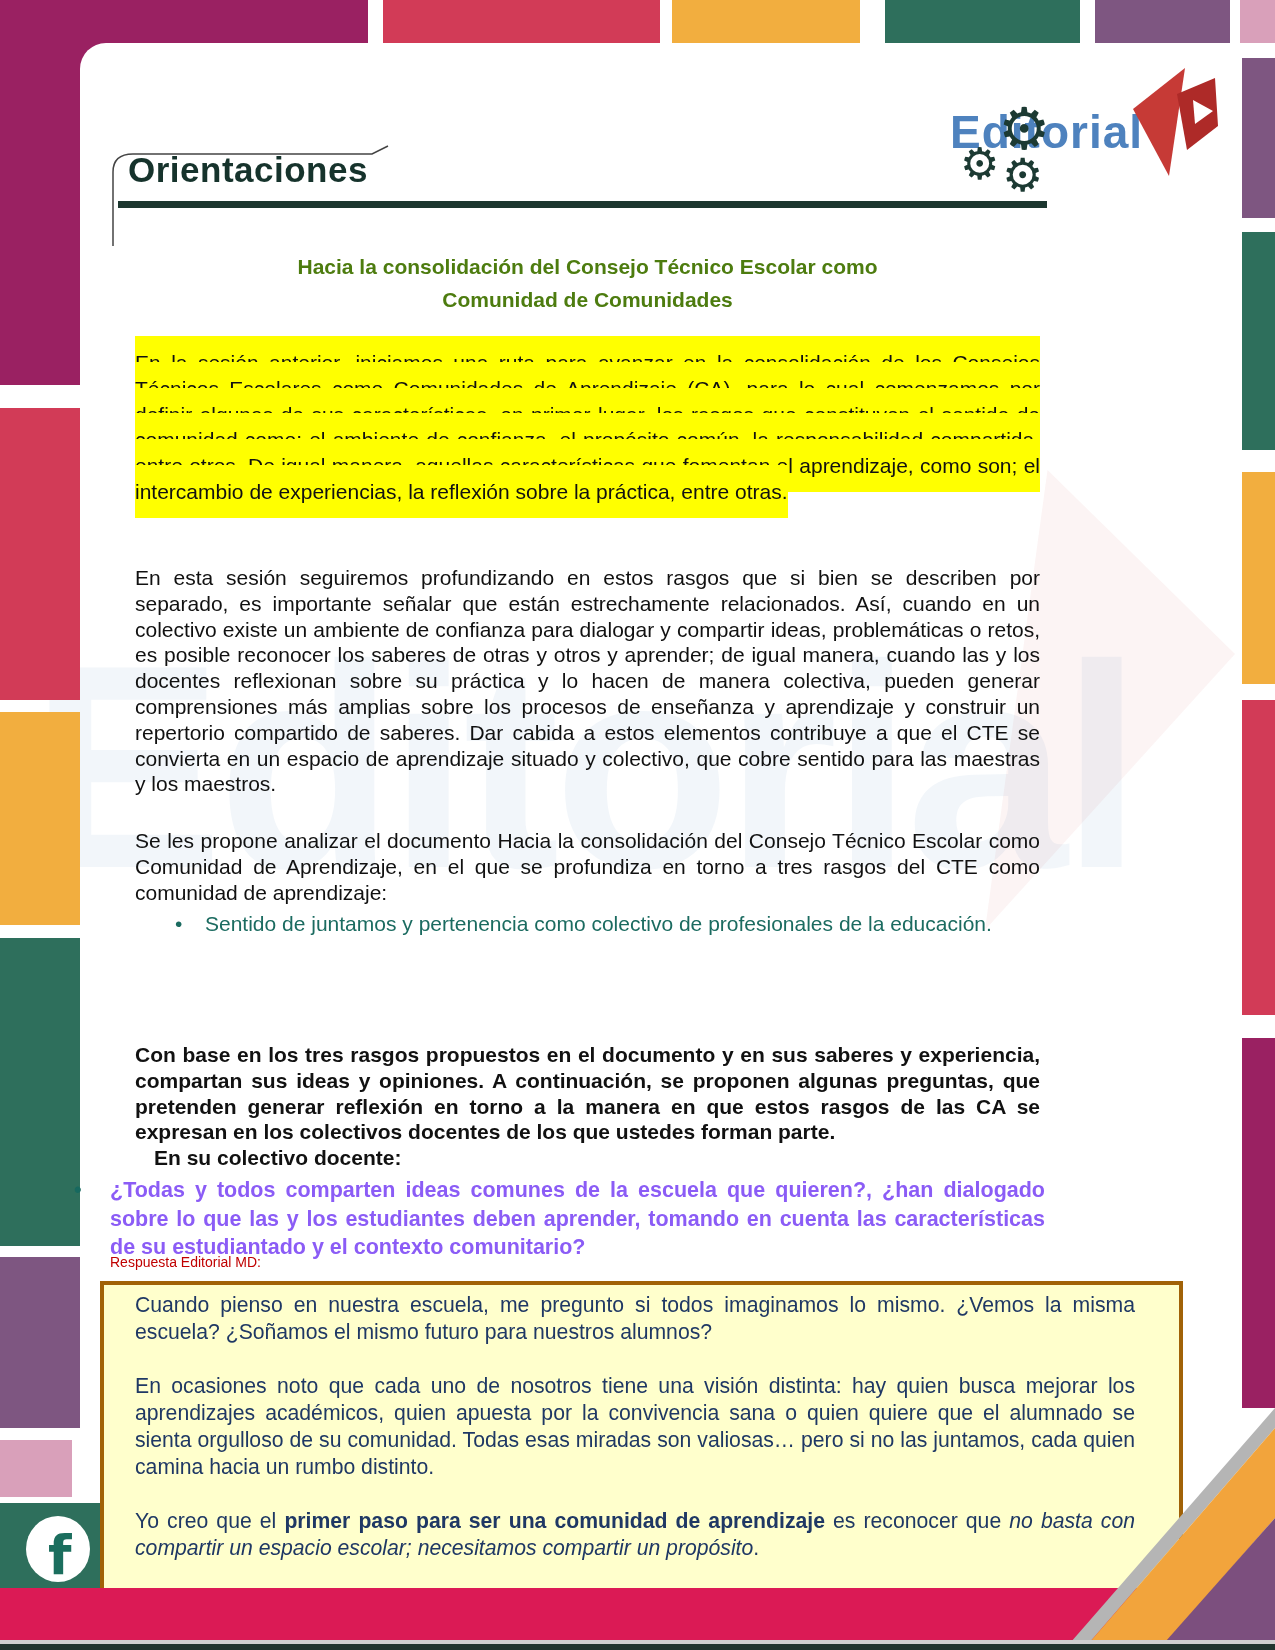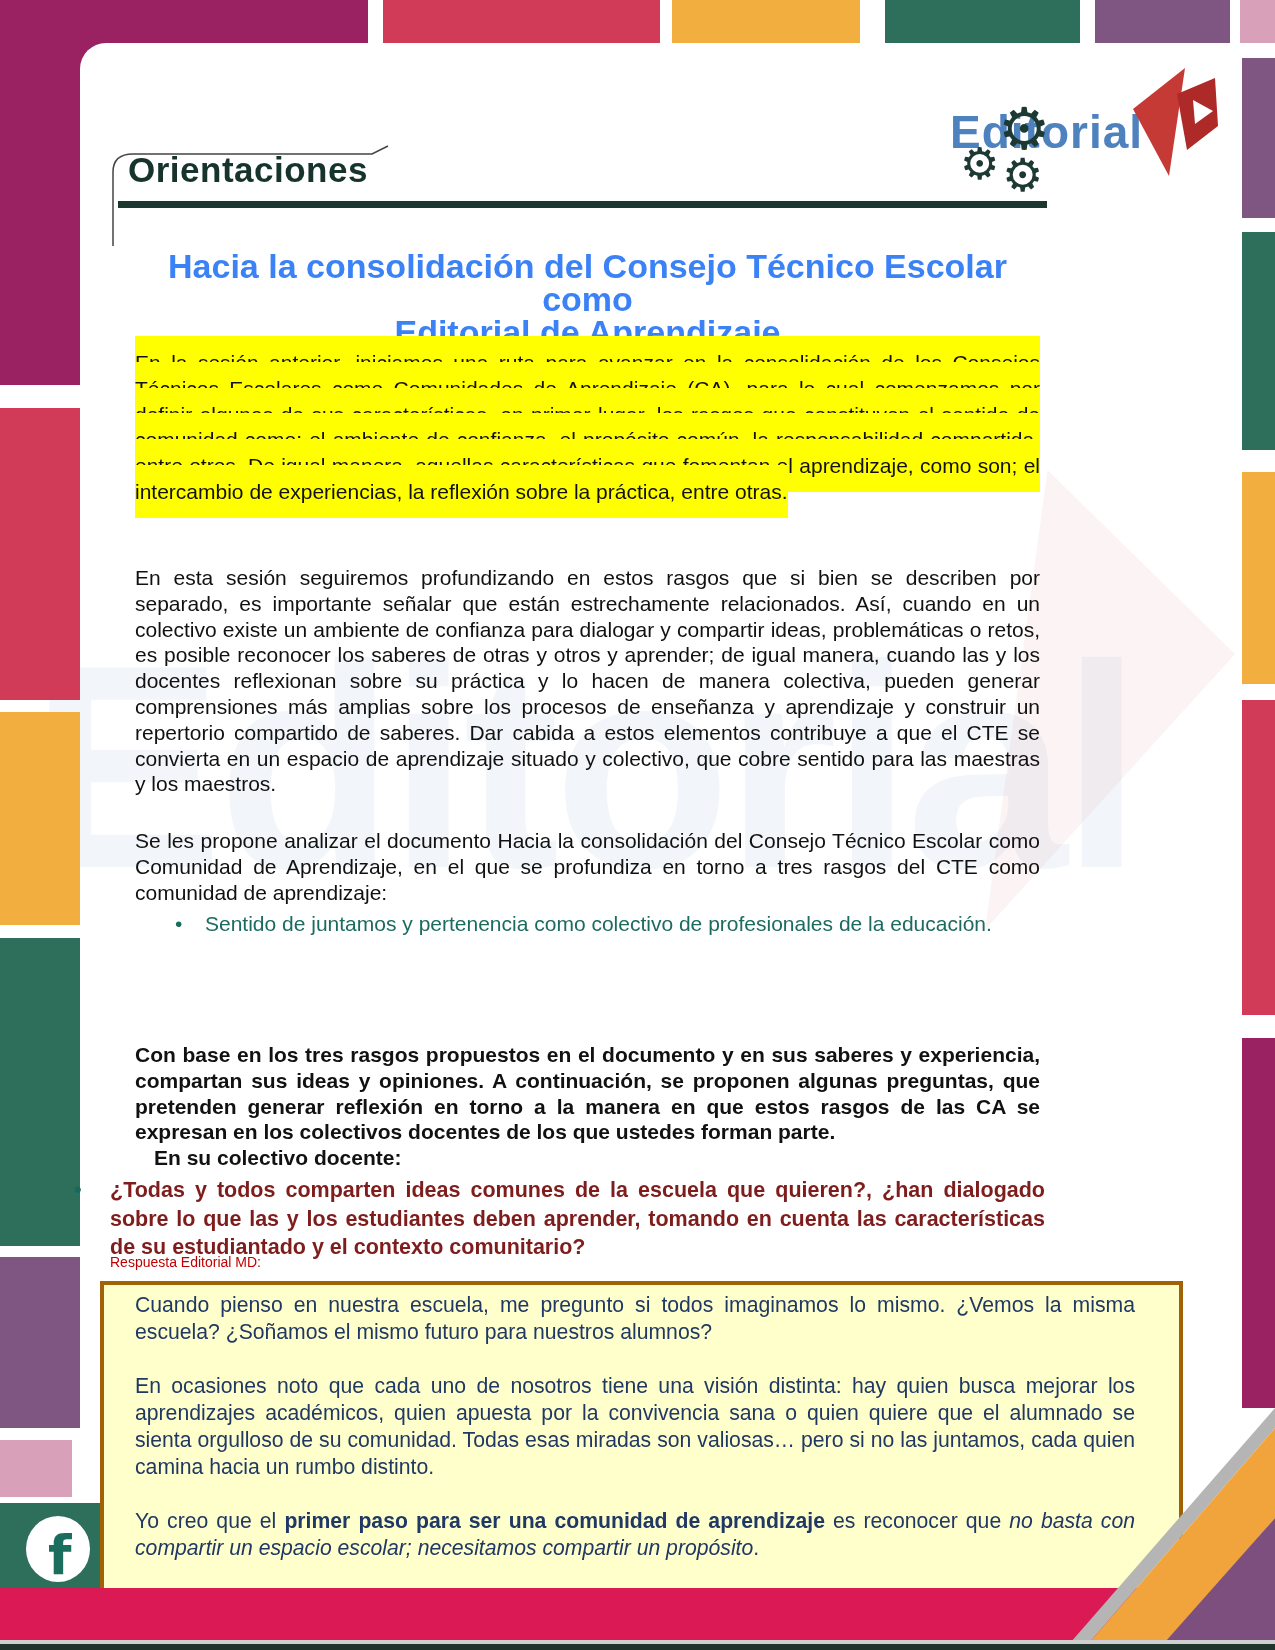--- a/index.html
+++ b/index.html
@@ -30,29 +30,29 @@
   #wm-text{position:absolute;left:30px;top:600px;font-size:290px;font-weight:bold;
     color:rgba(70,126,187,0.07);letter-spacing:-6px;white-space:nowrap;}
   #wm-tri{position:absolute;left:985px;top:470px;width:250px;height:460px;
     background:#D04545;opacity:0.06;
     clip-path:polygon(25% 0%, 100% 40%, 0% 100%);}
   
   .para{position:absolute;left:135px;width:905px;font-size:21px;line-height:25.8px;
     text-align:justify;margin:0;}
   .hl{background:#FFFF00;padding:15px 0;}
   #title{position:absolute;left:135px;top:250px;width:905px;text-align:center;
-    font-size:34px;line-height:33px;font-weight:bold;color:#3b82f6;}
+    font-size:21px;line-height:33px;font-weight:bold;color:#4d7c0f;}
   ul.tealist{position:absolute;left:135px;top:910px;width:870px;margin:0;padding:0;
     list-style:none;}
   ul.tealist li{position:relative;padding-left:70px;color:#1B6B60;font-size:21px;
     line-height:28.5px;margin:0;}
   ul.tealist li::before{content:"•";position:absolute;left:40px;color:#1B6B60;}
   #subhead{position:absolute;left:110px;top:1146px;font-size:21px;font-weight:bold;color:#111;margin-left:44px;}
   #question{position:absolute;left:60px;top:1176px;width:985px;font-size:21.5px;
-    line-height:28.5px;font-weight:bold;color:#7f1d1d;text-align:justify;
+    line-height:28.5px;font-weight:bold;color:#8b5cf6;text-align:justify;
     padding-left:50px;box-sizing:border-box;}
   #question::before{content:"•";position:absolute;left:14px;top:0;color:#17695F;}
   #answerlabel{position:absolute;left:110px;top:1254px;font-size:14px;font-weight:normal;
     color:#C00000;}
   
   #answerbox{position:absolute;left:100px;top:1281px;width:1083px;height:319px;
     background:#FFFFCC;border:4px solid #a16207;box-sizing:border-box;
     padding:6px 44px 0 31px;}
   #answerbox p{margin:0 0 27px 0;font-size:21.2px;line-height:27px;color:#1F3864;
     text-align:justify;}
@@ -110,21 +110,21 @@
   <span class="gear" style="left:960px;top:142px;font-size:44px;">⚙</span>
   <span class="gear" style="left:1002px;top:152px;font-size:46px;">⚙</span>
   <svg class="abs" style="left:1125px;top:64px;" width="95" height="118">
     <path d="M8 45 L60 4 L44 112 Z" fill="#C63A36"></path>
     <path d="M52 30 L90 14 L93 62 L62 86 Z" fill="#AE2A28"></path>
     <path d="M68 36 L88 47 L70 60 Z" fill="#ffffff"></path>
   </svg>
 
   <div id="title">
     <div>Hacia la consolidación del Consejo Técnico Escolar como</div>
-    <div>Editorial de Aprendizaje</div>
+    <div>Comunidad de Comunidades</div>
   </div>
 
   <p class="para" style="top:350px;"><span class="hl">En la sesión anterior, iniciamos una ruta para avanzar en la consolidación de los Consejos Técnicos Escolares como Comunidades de Aprendizaje (CA), para lo cual comenzamos por definir algunas de sus características, en primer lugar, los rasgos que constituyen el sentido de comunidad como: el ambiente de confianza, el propósito común, la responsabilidad compartida, entre otros. De igual manera, aquellas características que fomentan el aprendizaje, como son; el intercambio de experiencias, la reflexión sobre la práctica, entre otras.</span></p>
   <p class="para" style="top:565px;">En esta sesión seguiremos profundizando en estos rasgos que si bien se describen por separado, es importante señalar que están estrechamente relacionados. Así, cuando en un colectivo existe un ambiente de confianza para dialogar y compartir ideas, problemáticas o retos, es posible reconocer los saberes de otras y otros y aprender; de igual manera, cuando las y los docentes reflexionan sobre su práctica y lo hacen de manera colectiva, pueden generar comprensiones más amplias sobre los procesos de enseñanza y aprendizaje y construir un repertorio compartido de saberes. Dar cabida a estos elementos contribuye a que el CTE se convierta en un espacio de aprendizaje situado y colectivo, que cobre sentido para las maestras y los maestros.</p>
   <p class="para" style="top:828px;">Se les propone analizar el documento Hacia la consolidación del Consejo Técnico Escolar como Comunidad de Aprendizaje, en el que se profundiza en torno a tres rasgos del CTE como comunidad de aprendizaje:</p>
 
   <ul class="tealist">
     <li>Sentido de juntamos y pertenencia como colectivo de profesionales de la educación.</li>
   </ul>
 

